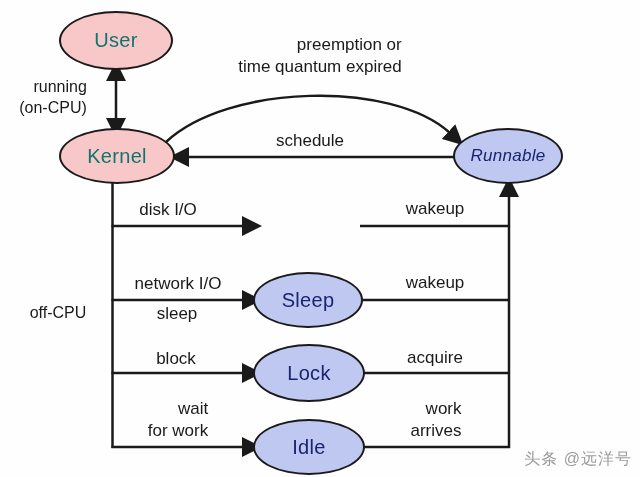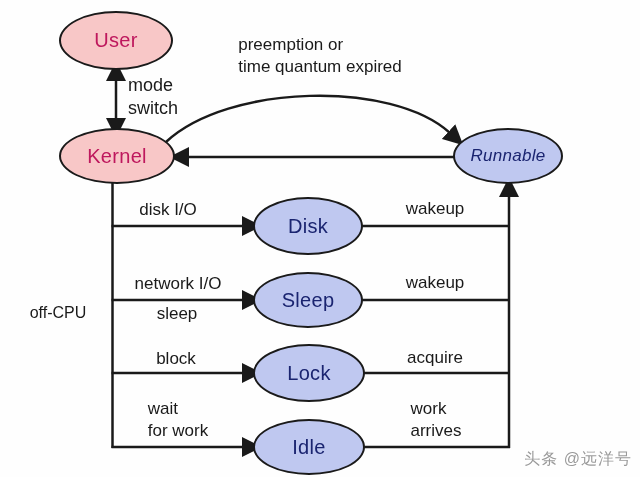--- a/index.html
+++ b/index.html
@@ -4,28 +4,28 @@
 <style>
   html,body{margin:0;padding:0;background:#ffffff;}
   #canvas{
     position:relative;width:640px;height:477px;background:#fefefe;
     font-family:"Liberation Sans","DejaVu Sans",sans-serif;overflow:hidden;
   }
   #wires{position:absolute;left:0;top:0;width:640px;height:477px;}
   .node{
     position:absolute;display:flex;align-items:center;justify-content:center;
     border:2.5px solid #1a1a1a;border-radius:50%;box-sizing:border-box;
-    font-size:20px;color:#be185d;letter-spacing:.3px;
+    font-size:20px;color:#0f766e;letter-spacing:.3px;
   }
   .node.pink{background:var(--pink,#f8c7c7);}
   .node.blue{background:var(--blue,#bfc8f0);color:var(--bluetext,#1a2470);}
   .node.small-text{font-size:17px;font-style:italic;}
   .lbl{
     position:absolute;transform:translate(-50%,-50%);
-    white-space:pre-line;text-align:left;color:#1a1a1a;
+    white-space:pre-line;text-align:right;color:#1a1a1a;
     font-size:17px;line-height:22px;
   }
   .lbl.sm{font-size:16px;line-height:21px;}
   .lbl.md{font-size:18px;line-height:23px;}
   #watermark{
     position:absolute;right:8px;bottom:7px;transform:none;
     font-size:16px;font-weight:normal;letter-spacing:1px;
     color:var(--wm,#9a9a9a);text-shadow:1px 1px 0 #ffffff;
     white-space:nowrap;
   }
@@ -65,37 +65,35 @@
 
   <div class="node pink" style="left:59px;top:11px;width:114px;height:59px">
     <span>User</span>
   </div>
   <div class="node pink" style="left:59px;top:128px;width:116px;height:56px">
     <span>Kernel</span>
   </div>
   <div class="node blue small-text" style="left:453px;top:128px;width:110px;height:56px">
     <span>Runnable</span>
   </div>
-  <div class="node blue" style="left:253px;top:197px;width:110px;height:58px">
-    <span>Disk</span>
-  </div>
   <div class="node blue" style="left:253px;top:272px;width:110px;height:56px">
     <span>Sleep</span>
   </div>
   <div class="node blue" style="left:253px;top:344px;width:112px;height:58px">
     <span>Lock</span>
   </div>
   <div class="node blue" style="left:253px;top:419px;width:112px;height:56px">
     <span>Idle</span>
   </div>
 
-  <div class="lbl md" style="left:153px;top:97px">mode
-switch</div>
+  <div class="lbl sm" style="left:53px;top:97px">running
+(on-CPU)</div>
   <div class="lbl" style="left:320px;top:56px">preemption or
 time quantum expired</div>
+  <div class="lbl" style="left:310px;top:141px">schedule</div>
   <div class="lbl" style="left:168px;top:210px">disk I/O</div>
   <div class="lbl" style="left:178px;top:284px">network I/O</div>
   <div class="lbl" style="left:177px;top:314px">sleep</div>
   <div class="lbl" style="left:176px;top:359px">block</div>
   <div class="lbl" style="left:178px;top:420px">wait
 for work</div>
   <div class="lbl sm" style="left:58px;top:312px">off-CPU</div>
   <div class="lbl" style="left:435px;top:209px">wakeup</div>
   <div class="lbl" style="left:435px;top:283px">wakeup</div>
   <div class="lbl" style="left:435px;top:358px">acquire</div>

